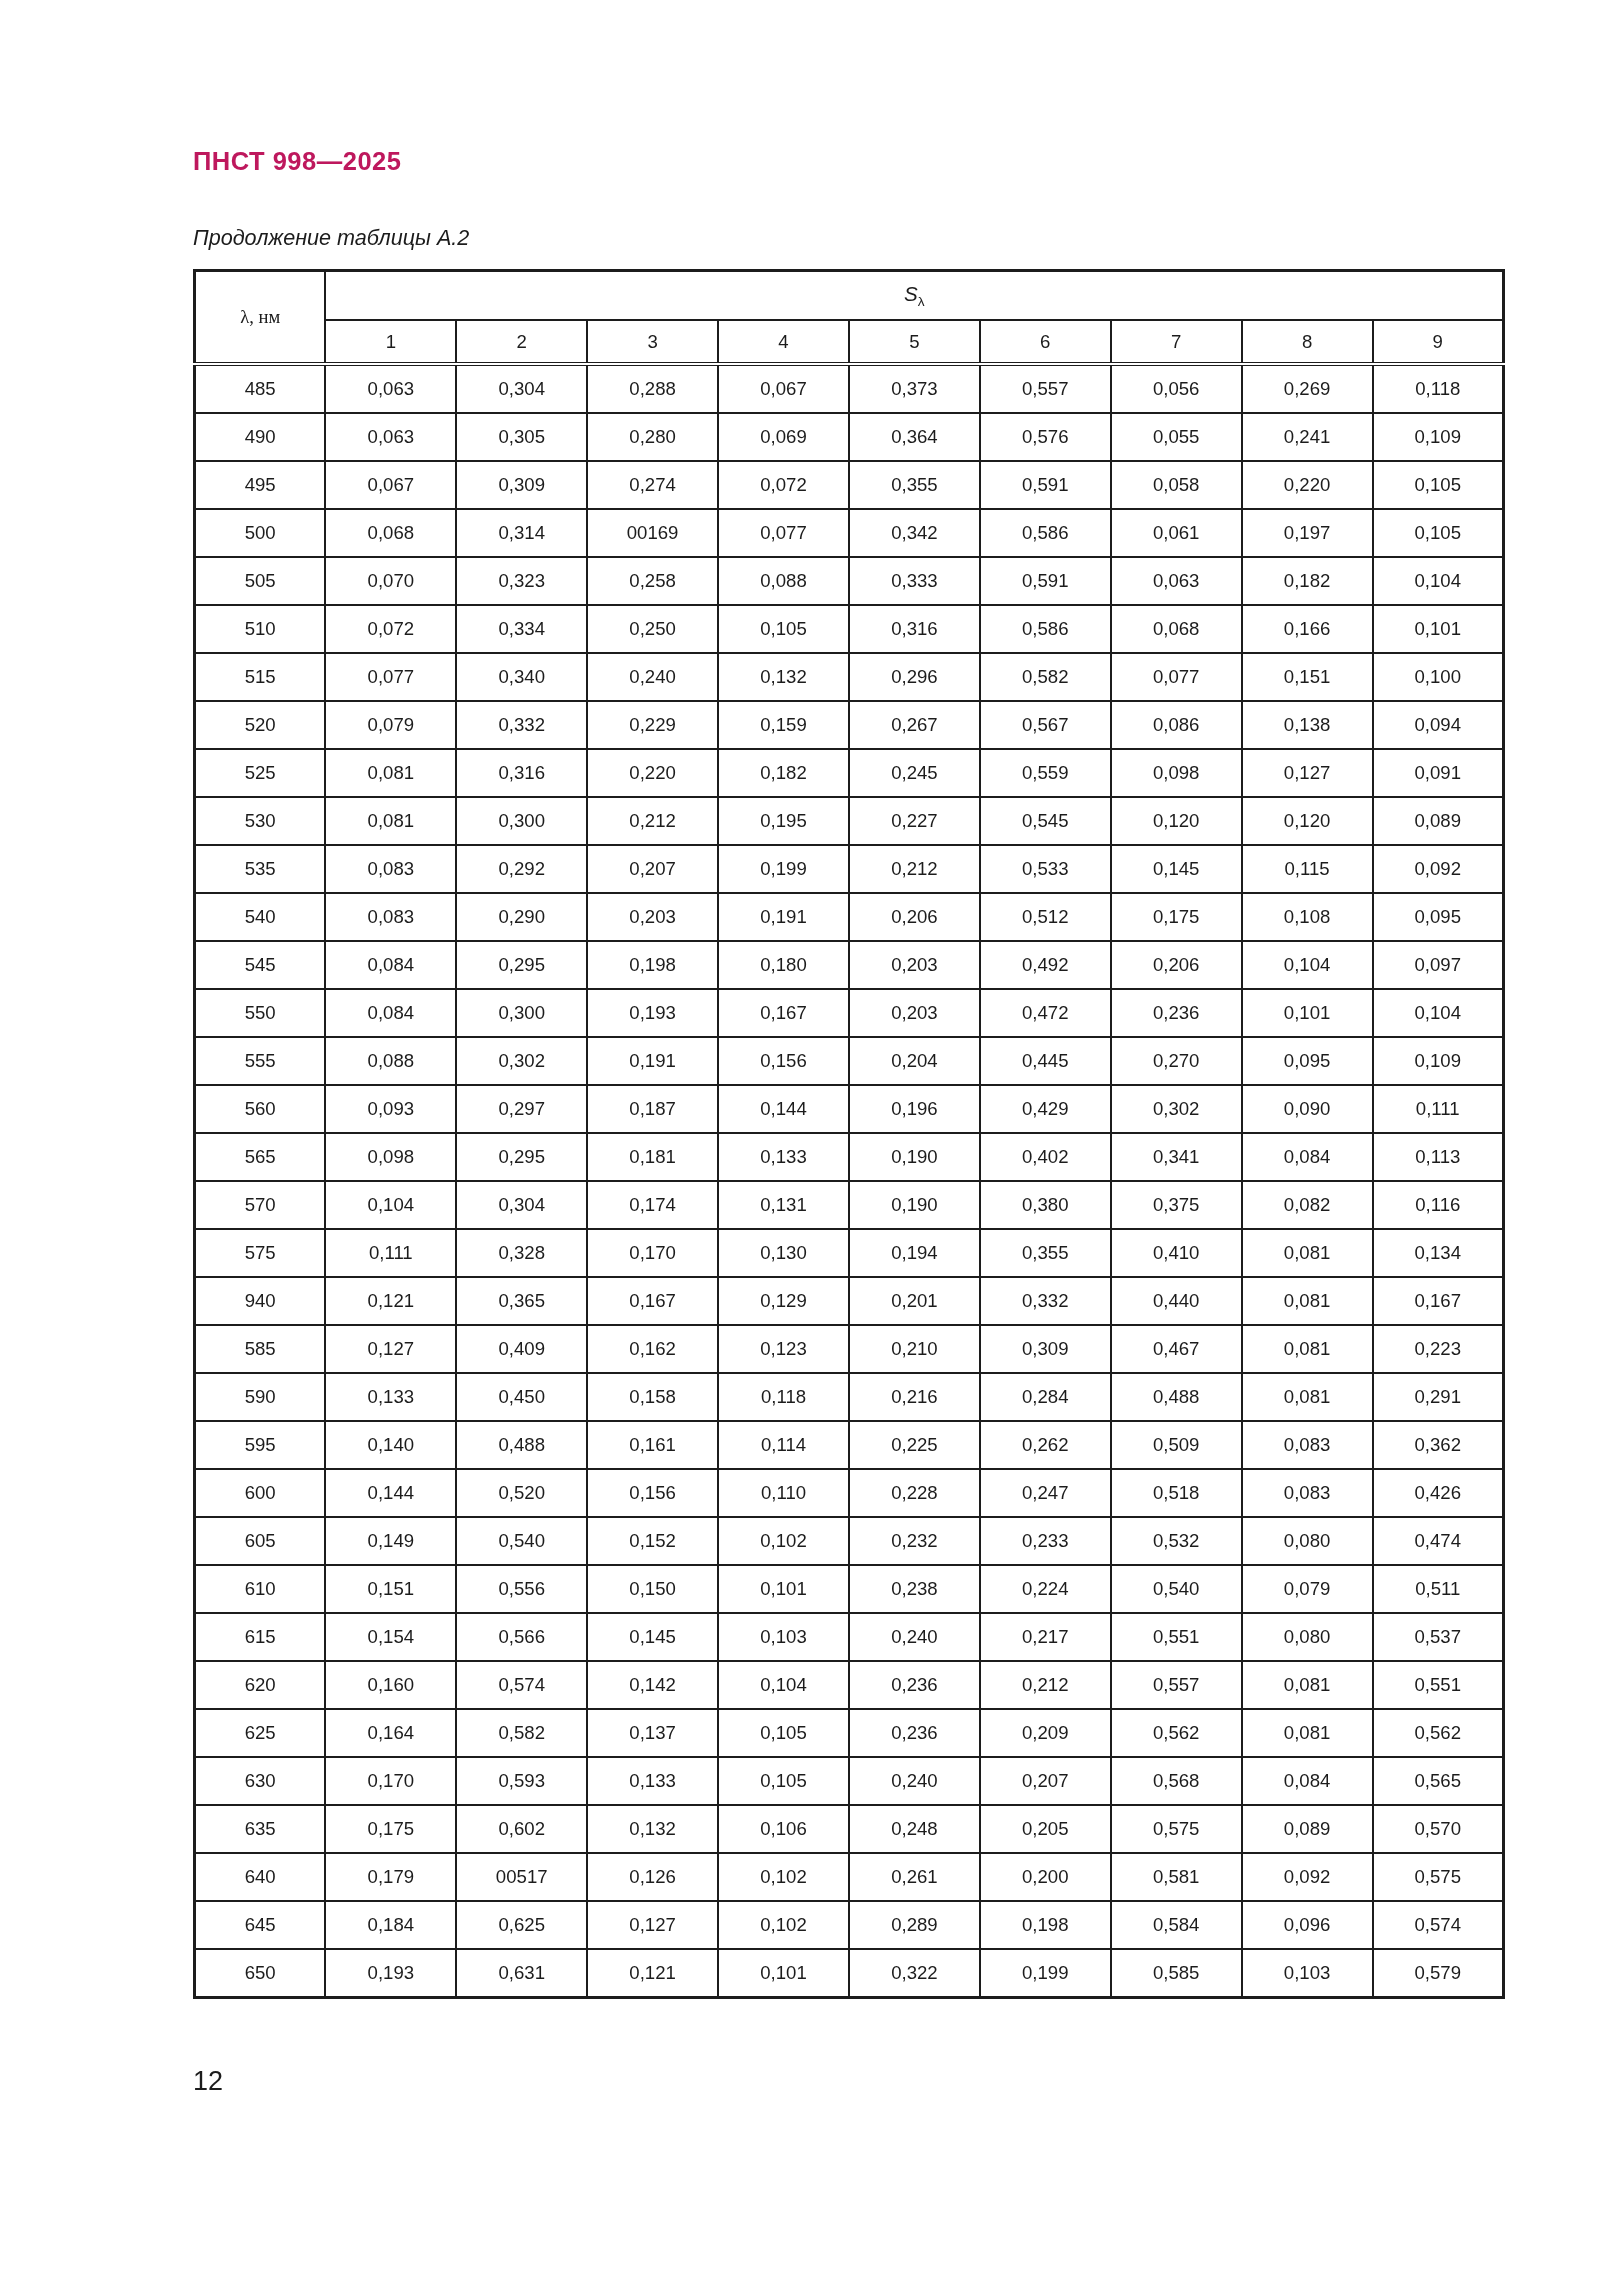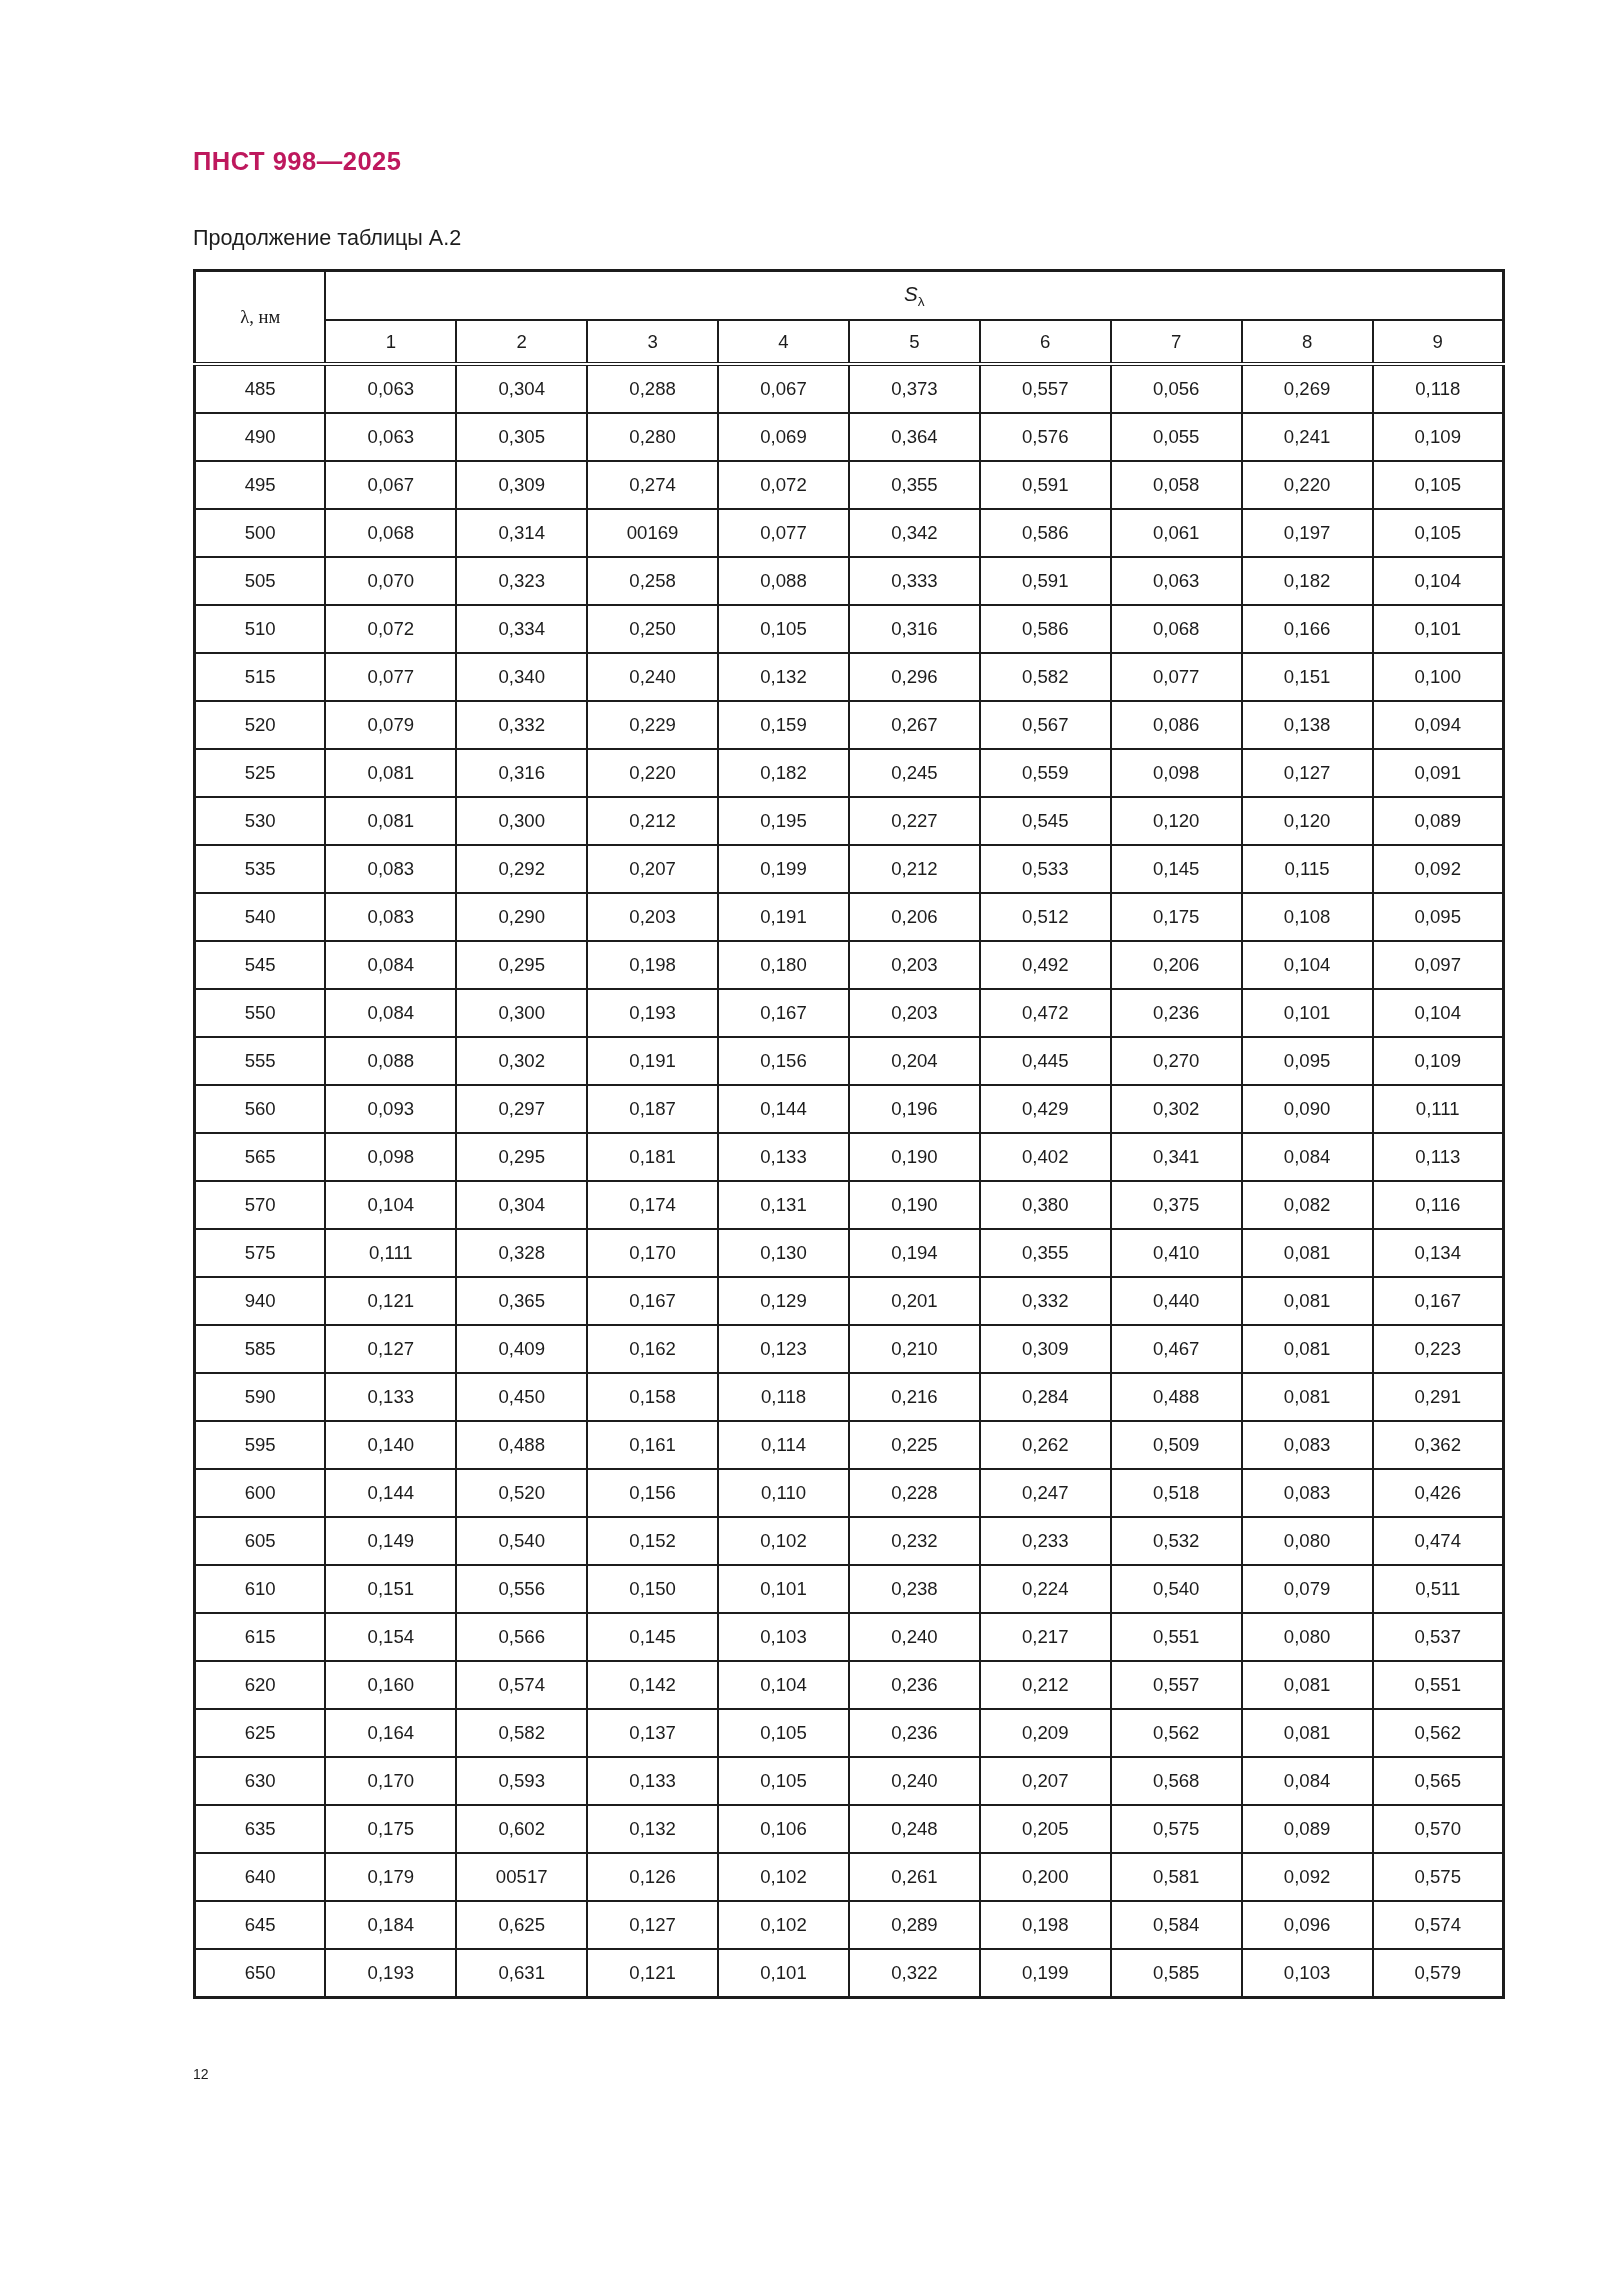--- a/index.html
+++ b/index.html
@@ -23,20 +23,21 @@
     font-size: 25.5px;
     font-weight: bold;
     letter-spacing: 0.5px;
     color: #be185d;
   }
   .table-caption {
     position: absolute;
     left: 193px;
     top: 225px;
     font-size: 21.6px;
+    font-style: italic;
     color: #1c1c1c;
   }
   table.spectral {
     position: absolute;
     left: 193px;
     top: 269px;
     width: 1312px;
     table-layout: fixed;
     border-collapse: collapse;
     border: 3.9px solid #1c1c1c;
@@ -68,21 +69,21 @@
     border-bottom: 4.9px double #1c1c1c;
     font-family: Liberation Serif, serif;
   }
   table.spectral tbody td {
     height: 46px;
   }
   .page-number {
     position: absolute;
     left: 193px;
     top: 2066px;
-    font-size: 14px;
+    font-size: 27px;
     color: #1c1c1c;
   }
 </style>
 </head>
 <body>
 
 <div class="page">
 
   <div class="doc-title">ПНСТ 998—2025</div>
 

